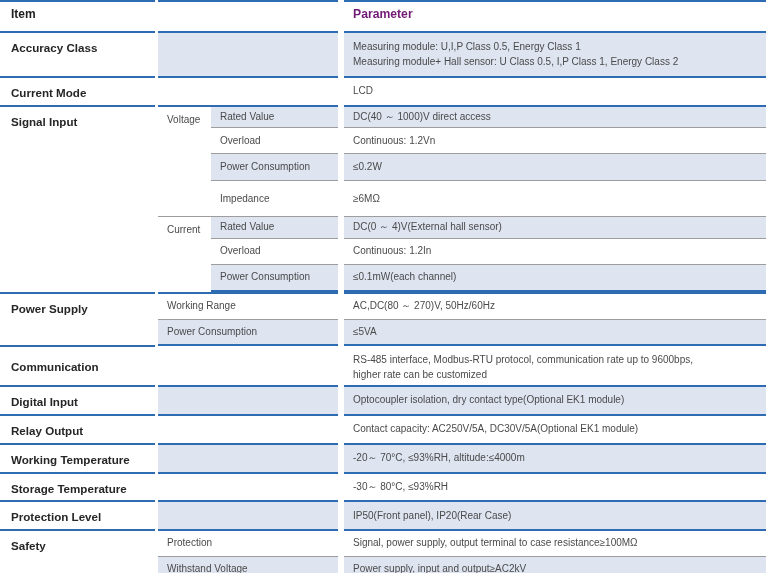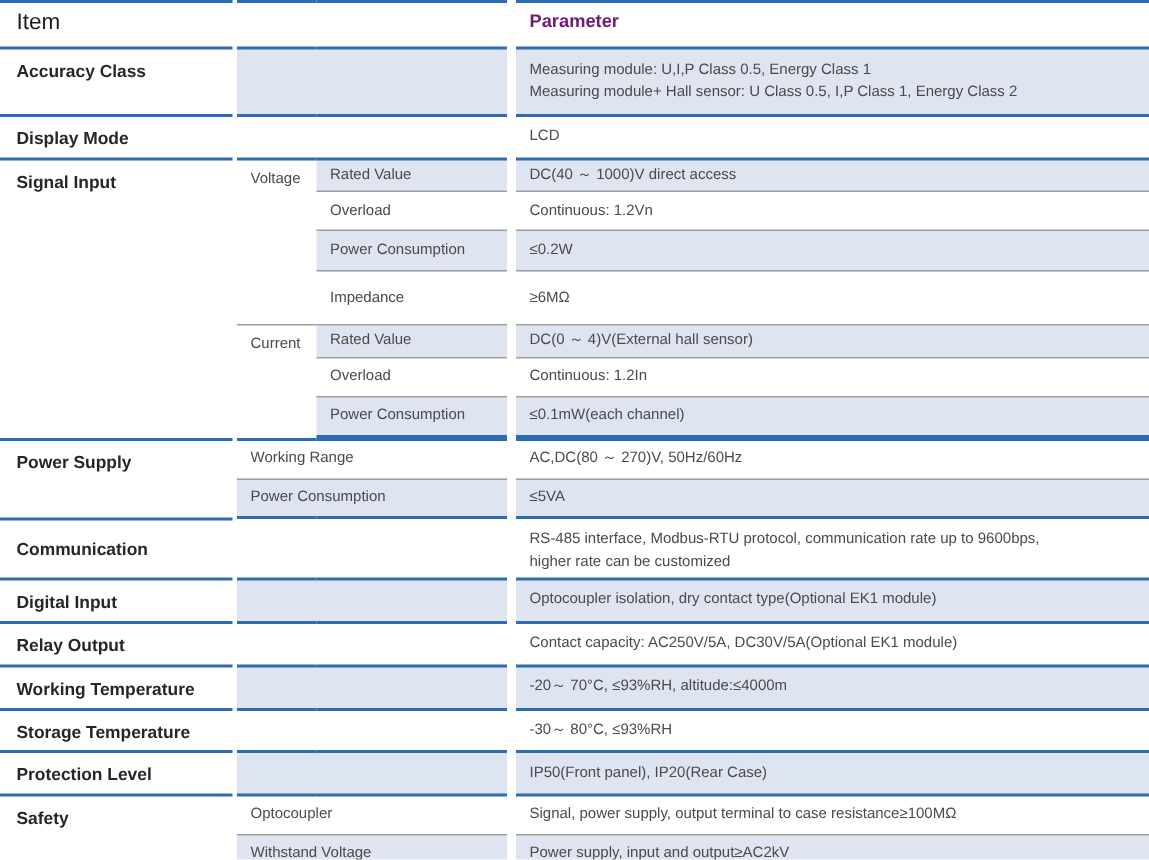--- a/index.html
+++ b/index.html
@@ -51,22 +51,22 @@
   .bb-blue{border-bottom:2.2px solid #2d6cb2;}
   
   .bt-gray{border-top:1.4px solid #9d9d9d;}
   .bb-gray{border-bottom:1.4px solid #9d9d9d;}
 
   
   .gut{width:4px;background:#ffffff;border:0 !important;}
 
   .hdr .cell{
     color:#1d1d1d;
-    font-weight:normal;
-    font-size:15px;
+    font-weight:bold;
+    font-size:12px;
     align-items:center;
     padding-top:0;
   }
 </style>
 </head>
 <body>
 
 <table class="spec-table">
   <colgroup>
     <col style="width:155px">
@@ -104,21 +104,21 @@
     <td class="sh bt-blue bb-blue">
       <div class="cell multi">
         <span>Measuring module: U,I,P Class 0.5, Energy Class 1</span>
         <span>Measuring module+ Hall sensor: U Class 0.5, I,P Class 1, Energy Class 2</span>
       </div>
     </td>
   </tr>
 
   <tr style="height:26px">
     <td class="col-item bb-blue">
-      <div class="cell">Display Mode</div>
+      <div class="cell">Current Mode</div>
     </td>
     <td class="gut"></td>
     <td colspan="2">
       <div class="cell"></div>
     </td>
     <td class="gut"></td>
     <td class="bb-blue">
       <div class="cell">LCD</div>
     </td>
   </tr>
@@ -336,21 +336,21 @@
       <div class="cell">IP50(Front panel), IP20(Rear Case)</div>
     </td>
   </tr>
 
   <tr style="height:26px">
     <td class="col-item" rowspan="2">
       <div class="cell">Safety</div>
     </td>
     <td class="gut"></td>
     <td class="bb-gray" colspan="2">
-      <div class="cell">Optocoupler</div>
+      <div class="cell">Protection</div>
     </td>
     <td class="gut"></td>
     <td class="bb-gray">
       <div class="cell">Signal, power supply, output terminal to case resistance≥100MΩ</div>
     </td>
   </tr>
 
   <tr style="height:26px">
     <td class="gut"></td>
     <td class="sh bt-gray bb-blue" colspan="2">

